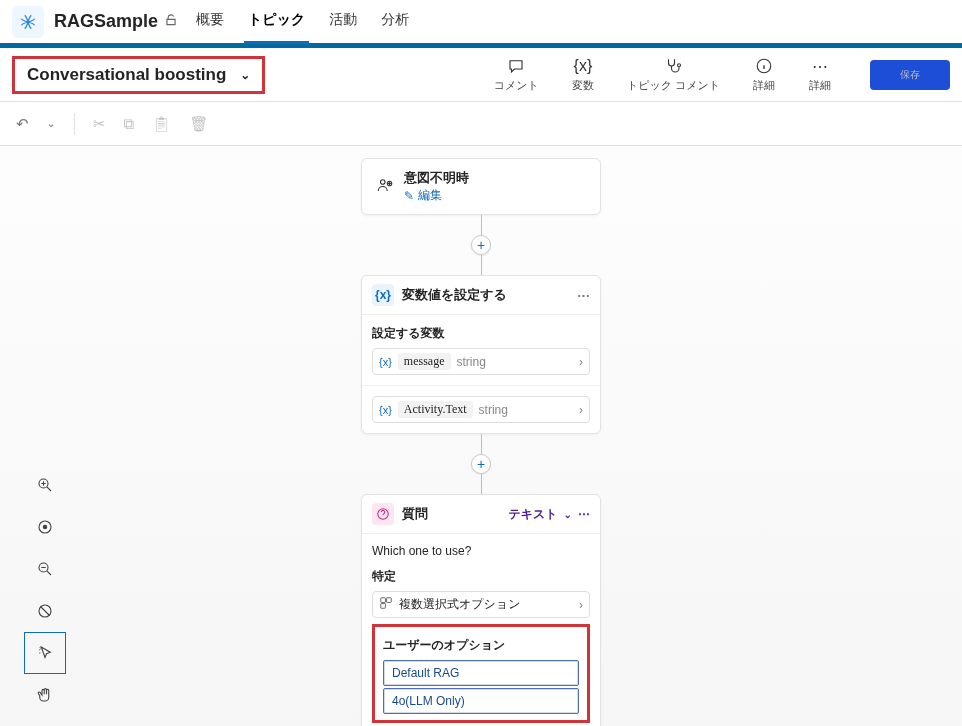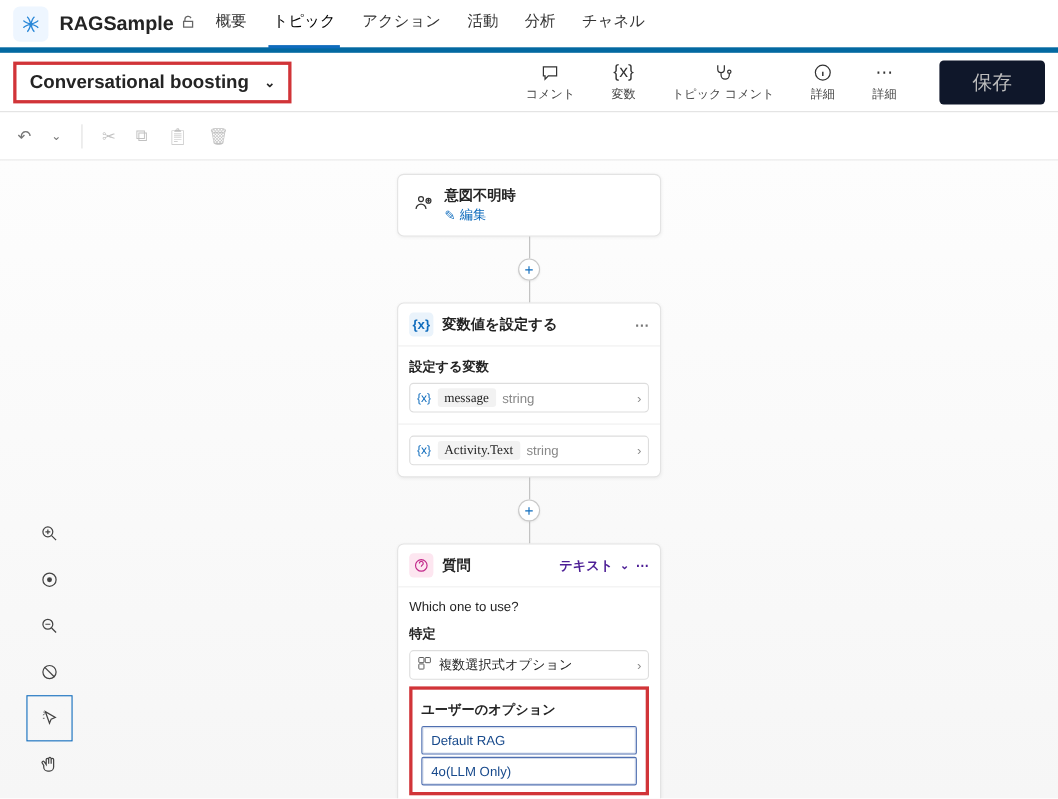--- a/index.html
+++ b/index.html
@@ -5,31 +5,31 @@
 * { box-sizing: border-box; margin: 0; padding: 0; font-family: "Segoe UI", Meiryo, sans-serif; }
 body { background: #fff; color: #242424; font-size: 13px; }
 
 .topbar { display: flex; align-items: center; height: 48px; padding: 0 12px; border-bottom: 5px solid #0369a1; }
 .app-logo { width: 32px; height: 32px; border-radius: 6px; background: #eef6ff; display: flex; align-items: center; justify-content: center; margin-right: 10px; }
 .app-logo svg { width: 20px; height: 20px; }
 .app-title { font-weight: 700; font-size: 18px; margin-right: 6px; }
 .title-lock { color: #666; margin-right: 14px; }
 .topnav { display: flex; gap: 16px; }
 .topnav-item { padding: 12px 4px; cursor: pointer; color: #333; font-size: 14px; }
-.topnav-item.active { font-weight: 400; border-bottom: 3px solid #0f6cbd; color: #000; }
+.topnav-item.active { font-weight: 700; border-bottom: 3px solid #0f6cbd; color: #000; }
 
 .secondbar { display: flex; align-items: center; height: 54px; padding: 0 12px; border-bottom: 1px solid #e1e1e1; }
 .topic-dd { border: 3px solid #d13438; padding: 6px 12px; font-size: 17px; font-weight: 700; display: flex; align-items: center; gap: 14px; }
 .topic-dd .chev { font-size: 12px; }
 .barspacer { flex: 1; }
 .toolicons { display: flex; gap: 12px; align-items: center; }
 .toolitem { display: flex; flex-direction: column; align-items: center; justify-content: center; padding: 4px 10px; cursor: pointer; min-width: 44px; }
 .toolitem .icn { font-size: 16px; color: #333; height: 20px; display: flex; align-items: center; }
 .toolitem .lbl { font-size: 11px; color: #444; margin-top: 2px; }
-.savebtn { margin-left: 16px; background: #0f172a; color: #bdbdbd; border: none; border-radius: 4px; padding: 8px 30px; font-size: 18px; text-align: right; }
+.savebtn { margin-left: 16px; background: #1d4ed8; color: #bdbdbd; border: none; border-radius: 4px; padding: 8px 30px; font-size: 10px; text-align: right; }
 
 .thirdbar { display:flex; align-items:center; gap: 18px; height: 44px; padding: 0 16px; border-bottom: 1px solid #e1e1e1; color: #777; }
 .thirdbar .ico { font-size:15px; cursor:pointer; }
 .vdiv { width:1px; height:22px; background:#e0e0e0; }
 
 .canvas-area { position: relative; background: linear-gradient(to bottom,#fdfdfd,#f6f6f6); height: 580px; overflow:hidden; }
 
 .side-tools { position: absolute; left: 24px; bottom: 10px; display:flex; flex-direction:column; gap:0; }
 .side-tools .stb { width:42px; height:42px; display:flex; align-items:center; justify-content:center; color:#444; cursor:pointer; }
 .side-tools .stb.selected { border:1px solid #0f6cbd; }
@@ -75,24 +75,22 @@
   </div>
   <div class="app-title">RAGSample</div>
   <span class="title-lock">
     <svg width="14" height="14" viewBox="0 0 24 24">
         <path fill="none" stroke="#666" stroke-width="2" d="M7 11V8a5 5 0 019.5-2M5 11h14v9H5z"></path>
       </svg>
   </span>
   <div class="topnav">
     <div class="topnav-item">概要</div>
     <div class="topnav-item active">トピック</div>
-    <div class="topnav-item">アクション</div>
     <div class="topnav-item">活動</div>
     <div class="topnav-item">分析</div>
-    <div class="topnav-item">チャネル</div>
   </div>
 </div>
 
 <div class="secondbar">
   <div class="topic-dd">
     <span>Conversational boosting</span>
     <span class="chev">⌄</span>
   </div>
   <div class="barspacer"></div>
   <div class="toolicons">

